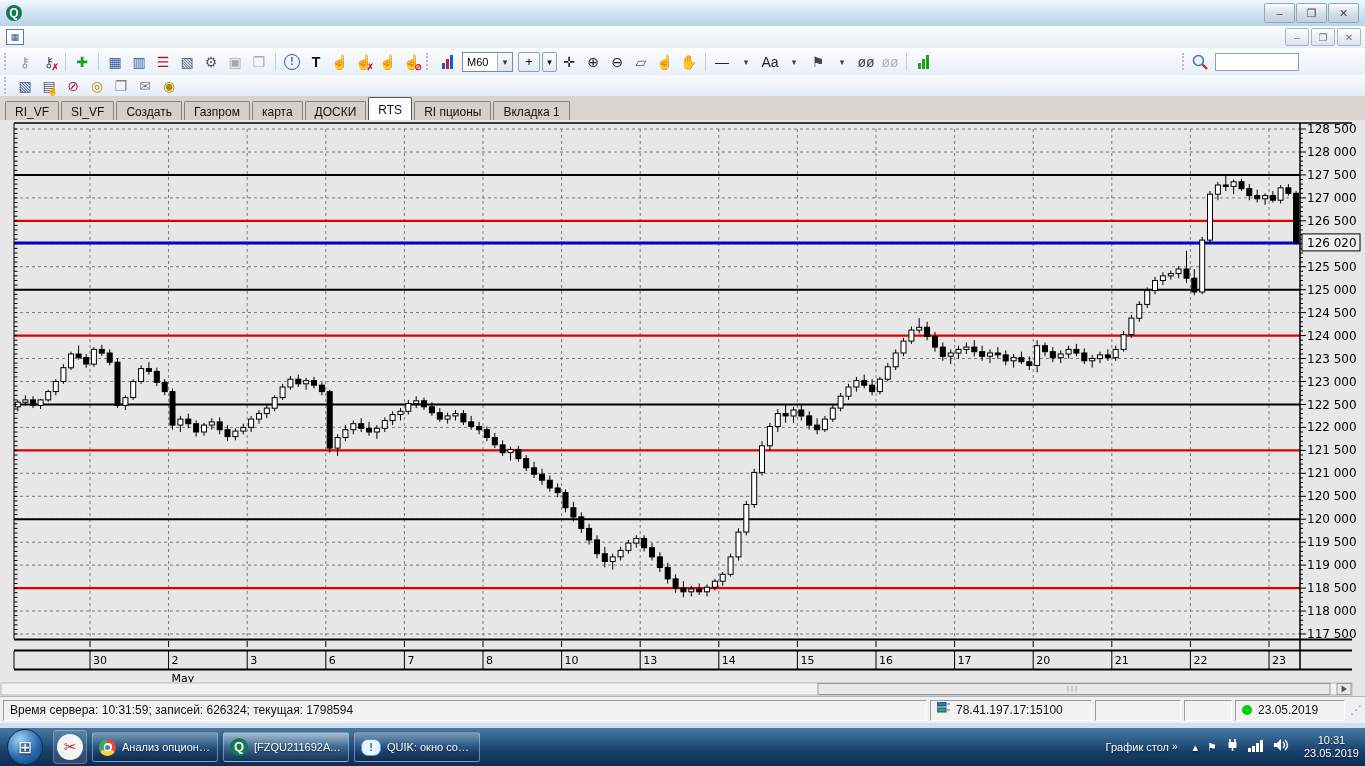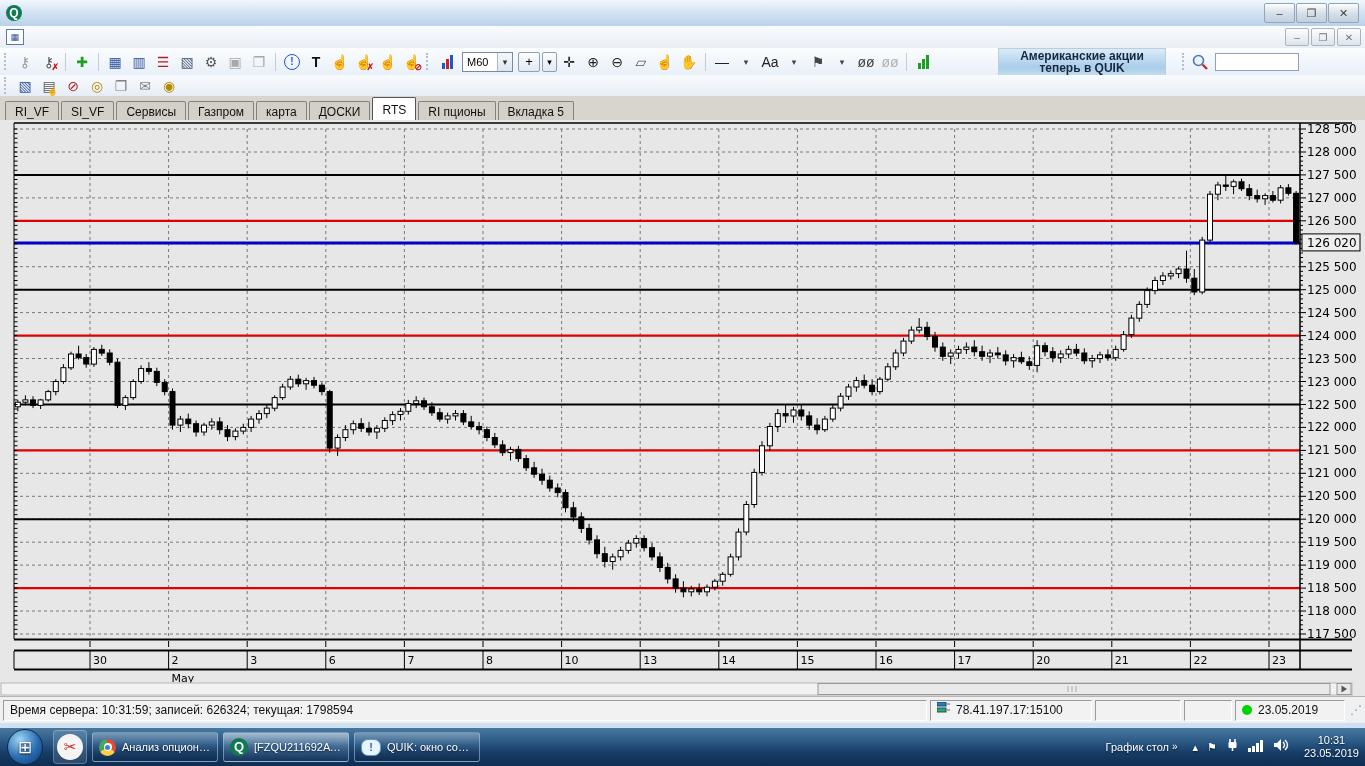--- a/index.html
+++ b/index.html
@@ -249,24 +249,20 @@
       </div>
       <div class="tb-sep"></div>
       <div class="tb-btn">
         <span class="bars">
           <i style="background: rgb(31, 158, 31); height: 6px;"></i>
           <i style="background: rgb(31, 158, 31); height: 10px;"></i>
           <i style="background: rgb(31, 158, 31); height: 14px;"></i>
         </span>
       </div>
       <div class="flex-sp"></div>
-      <div class="banner">
-        <span>Американские акции</span>
-        <span>теперь в QUIK</span>
-      </div>
       <div class="tb-grip"></div>
       <div class="search-box">
         <svg width="18" height="18">
           <circle cx="7.5" cy="7.5" r="5" fill="#eaf2fb" stroke="#4a7ab5" stroke-width="1.6"></circle>
           <path d="M11.5 11.5 L16 16" stroke="#c03030" stroke-width="2.4"></path>
         </svg>
         <input value="" style="">
       </div>
     </div>
 
@@ -292,27 +288,27 @@
         <span class="g" style="color: rgb(128, 128, 128);">✉</span>
       </div>
       <div class="tb-btn">
         <span class="g" style="color: rgb(181, 138, 0);">◉</span>
       </div>
     </div>
 
   <div class="tabsrow" id="tabsrow">
       <div class="tab">RI_VF</div>
       <div class="tab">SI_VF</div>
-      <div class="tab">Сервисы</div>
+      <div class="tab">Создать</div>
       <div class="tab">Газпром</div>
       <div class="tab">карта</div>
       <div class="tab">ДОСКИ</div>
       <div class="tab active">RTS</div>
       <div class="tab">RI пционы</div>
-      <div class="tab">Вкладка 5</div>
+      <div class="tab">Вкладка 1</div>
     </div>
 
   <div class="chartwrap" id="chartwrap"><svg width="1365" height="576" xmlns="http://www.w3.org/2000/svg" style="font-family:'DejaVu Sans',sans-serif;">
         <line x1="14.0" y1="514.0" x2="1300.0" y2="514.0" stroke="#787878" stroke-width="1" stroke-dasharray="3 3"></line>
         <line x1="14.0" y1="491.0" x2="1300.0" y2="491.0" stroke="#787878" stroke-width="1" stroke-dasharray="3 3"></line>
         <line x1="14.0" y1="468.1" x2="1300.0" y2="468.1" stroke="#787878" stroke-width="1" stroke-dasharray="3 3"></line>
         <line x1="14.0" y1="445.1" x2="1300.0" y2="445.1" stroke="#787878" stroke-width="1" stroke-dasharray="3 3"></line>
         <line x1="14.0" y1="422.2" x2="1300.0" y2="422.2" stroke="#787878" stroke-width="1" stroke-dasharray="3 3"></line>
         <line x1="14.0" y1="399.2" x2="1300.0" y2="399.2" stroke="#787878" stroke-width="1" stroke-dasharray="3 3"></line>
         <line x1="14.0" y1="376.3" x2="1300.0" y2="376.3" stroke="#787878" stroke-width="1" stroke-dasharray="3 3"></line>

